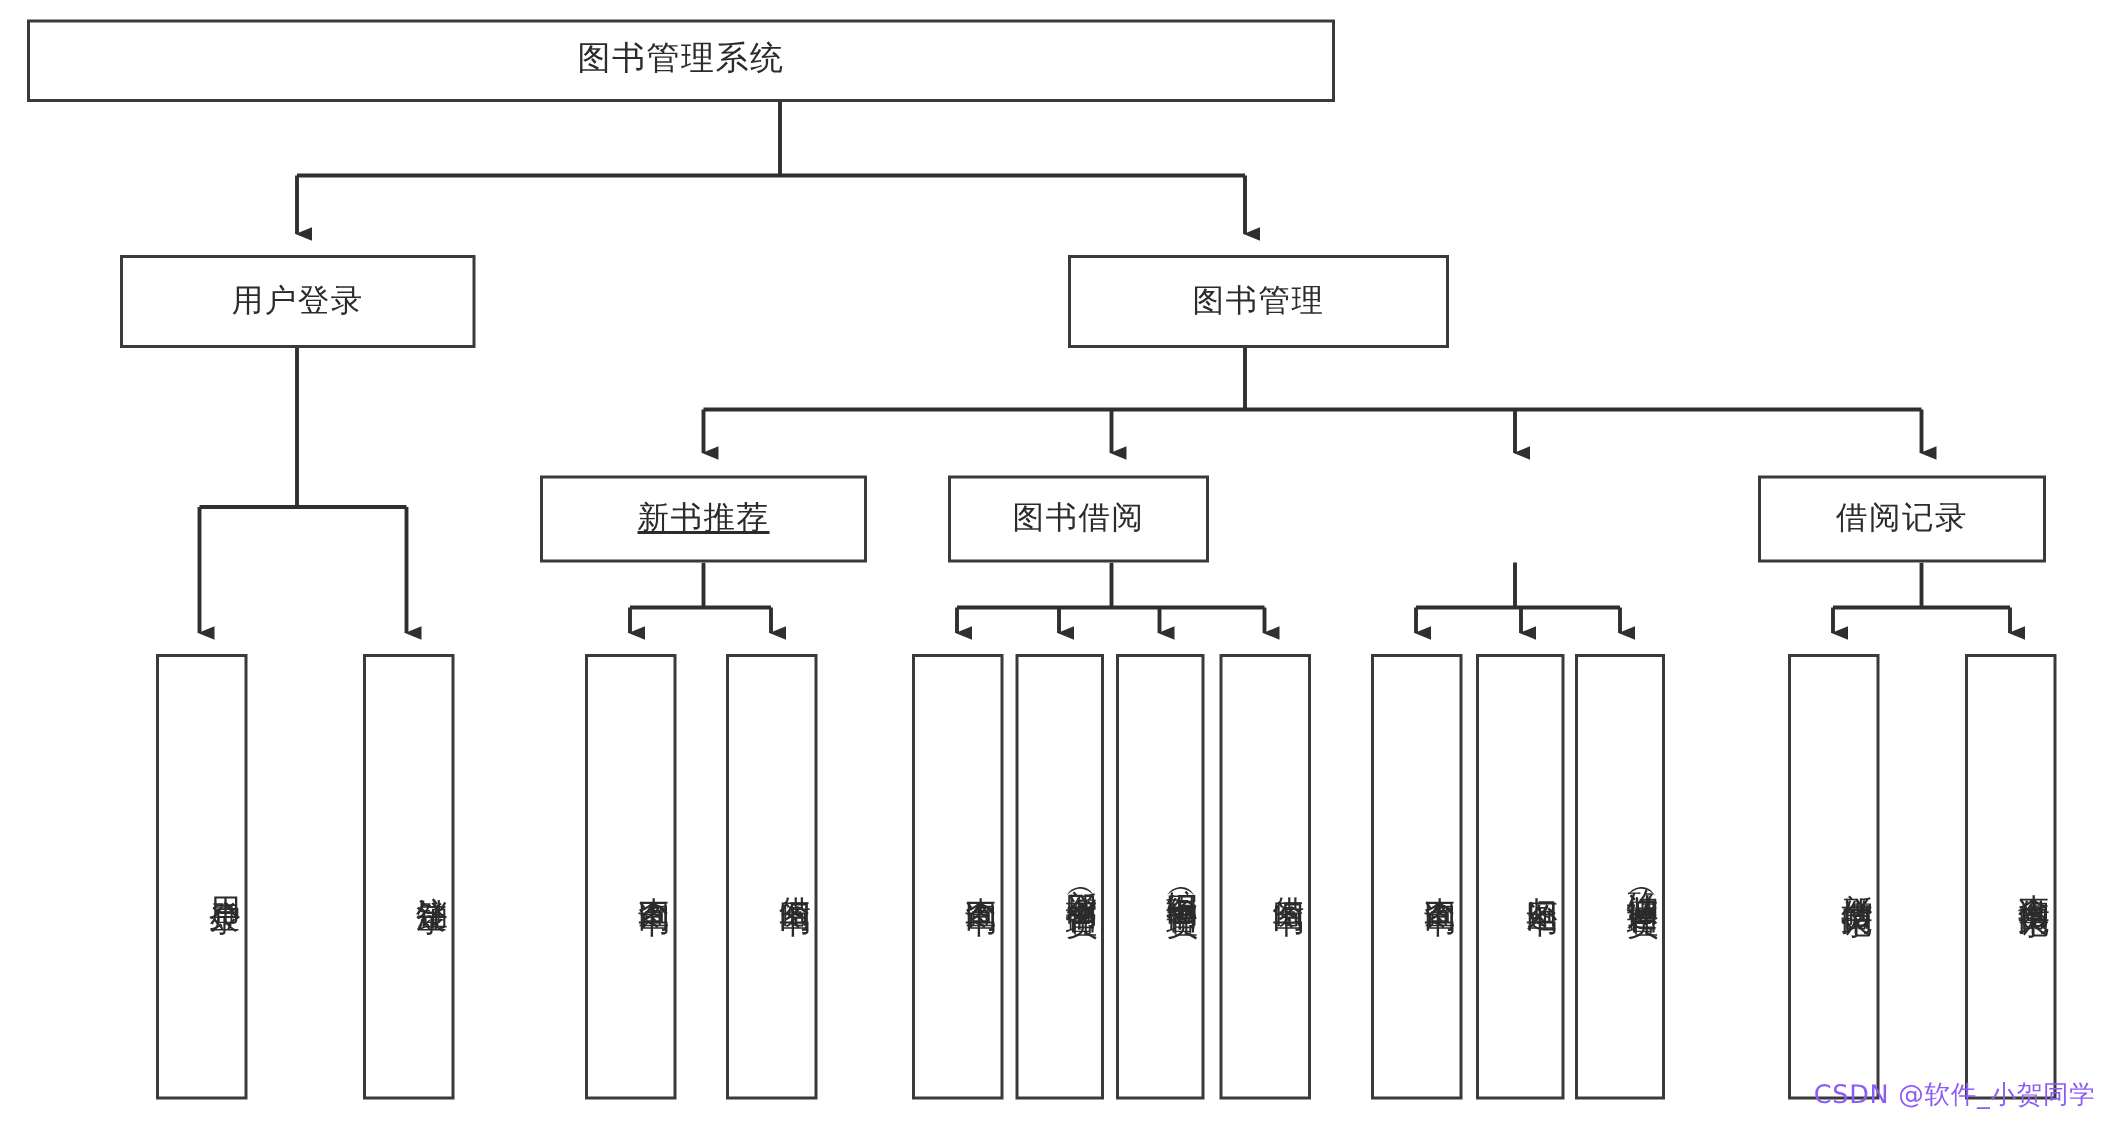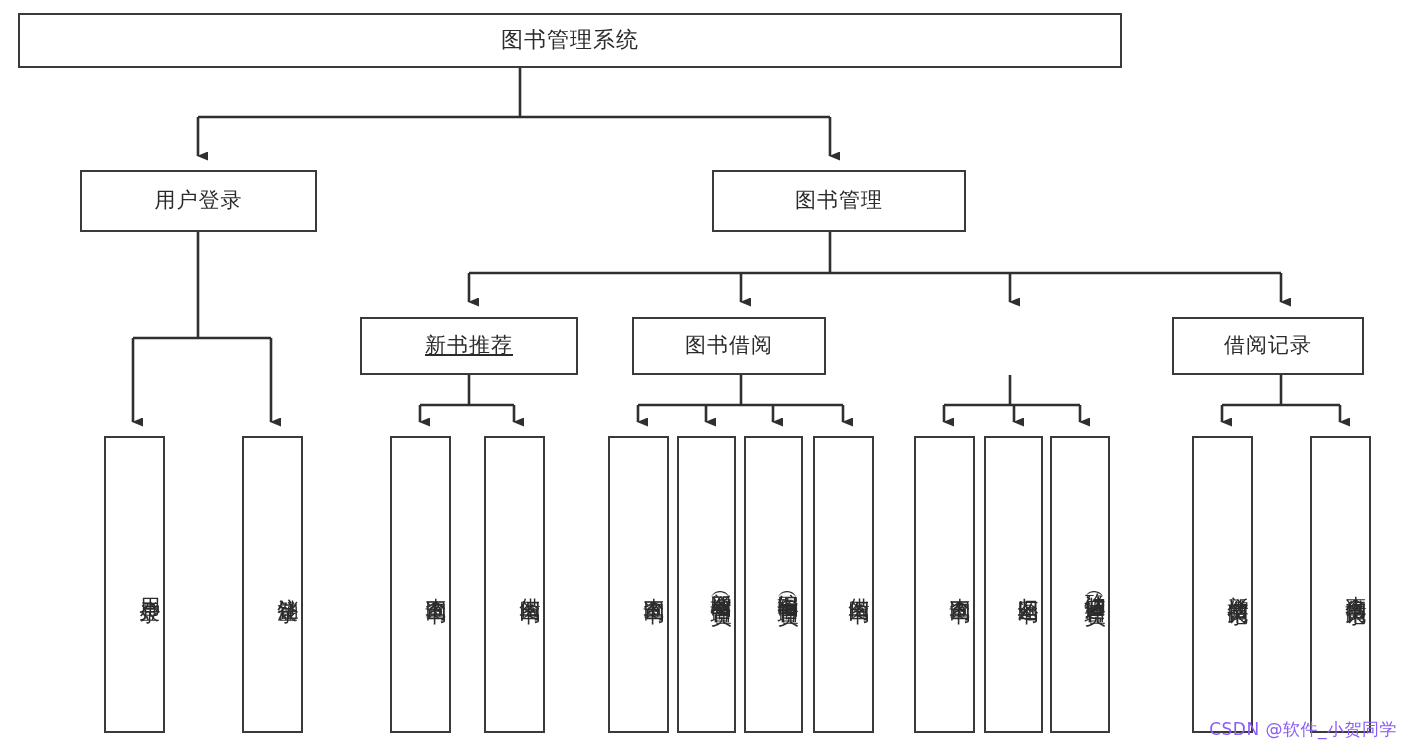--- a/index.html
+++ b/index.html
@@ -116,35 +116,35 @@
       <path d="M 1014 405 L 1014 422" marker-end="url(#arrow)"></path>
       <path d="M 1080 405 L 1080 422" marker-end="url(#arrow)"></path>
 
       <path d="M 1281 375 L 1281 405"></path>
       <path d="M 1222 405 L 1340 405"></path>
       <path d="M 1222 405 L 1222 422" marker-end="url(#arrow)"></path>
       <path d="M 1340 405 L 1340 422" marker-end="url(#arrow)"></path>
     </g>
   </svg>
 
-  <div class="node horiz root" style="left:18px; top:13px; width:1104px; height:55px;">
+  <div class="node horiz root" style="left:18px; top:13px; width:872px; height:55px;">
     <span>图书管理系统</span>
   </div>
 
   <div class="node horiz" style="left:80px; top:170px; width:237px; height:62px;">
     <span>用户登录</span>
   </div>
   <div class="node horiz" style="left:712px; top:170px; width:254px; height:62px;">
     <span>图书管理</span>
   </div>
 
   <div class="node horiz" style="left:360px; top:317px; width:218px; height:58px;text-decoration:underline;">
     <span>新书推荐</span>
   </div>
-  <div class="node horiz" style="left:632px; top:317px; width:194px; height:58px;">
+  <div class="node horiz" style="left:632px; top:317px; width:174px; height:58px;">
     <span>图书借阅</span>
   </div>
   <div class="node horiz" style="left:1172px; top:317px; width:192px; height:58px;">
     <span>借阅记录</span>
   </div>
 
   <div class="node vert" style="left:104px; top:436px; width:61px; height:297px;">
     <span>用户登录</span>
   </div>
   <div class="node vert" style="left:242px; top:436px; width:61px; height:297px;">

